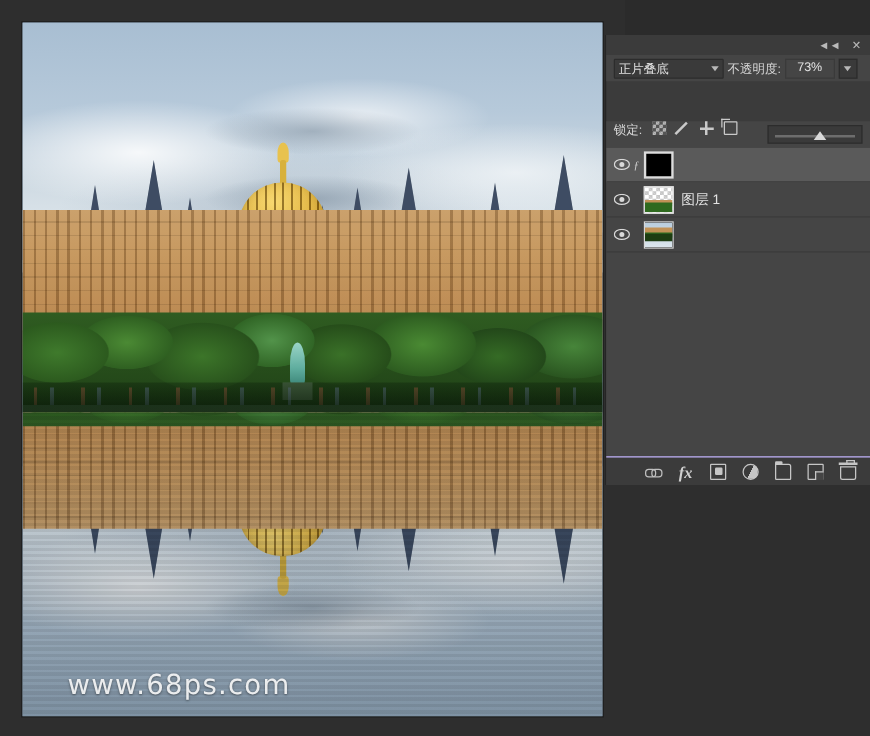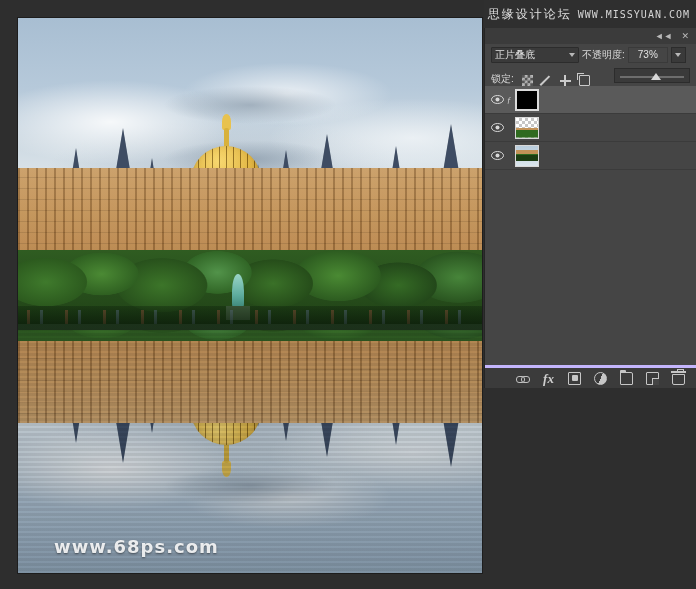--- a/index.html
+++ b/index.html
@@ -138,21 +138,21 @@
   #reflection-tint {
     position:absolute; left:0; top:312px; width:464px; height:243px;
     background: linear-gradient(rgba(20,35,45,.05), rgba(18,30,40,.28));
     pointer-events:none;
   }
 
   
   #canvas-watermark {
     position:absolute; left:36px; top:518px;
     font-family:"DejaVu Sans", sans-serif;
-    font-size:18px; font-weight:bold; letter-spacing:1px;
+    font-size:22px; font-weight:normal; letter-spacing:1px;
     color:rgba(255,255,255,.88);
     text-shadow: 0 1px 2px rgba(0,0,0,.45);
     pointer-events:none; white-space:nowrap;
   }
 
   
   #forum-watermark {
     position:absolute; left:484px; top:0; width:212px; height:28px;
     background:#2f2f2f; color:#cfcfcf;
     display:flex; align-items:center; justify-content:flex-end;
@@ -230,22 +230,22 @@
   #opacity-label { font-size:10px; color:#d8d8d8; white-space:nowrap; }
   #opacity-field {
     width:40px; height:16px; background:#454545; border:1px solid #3a3a3a;
     display:flex; align-items:center; justify-content:center; cursor:text;
   }
   #opacity-value { font-size:10px; color:#e2e2e2; }
   #opacity-caret-box { width:15px;height:16px;background:#3a3a3a;border:1px solid #2c2c2c;
     display:flex;align-items:center;justify-content:center;cursor:pointer; }
 
   #lock-row {
-    height:21px; background:#454545; display:flex; align-items:flex-end;
-    padding:0 6px; gap:8px; flex:0 0 auto; position:relative;
+    height:21px; background:#454545; display:flex; align-items:flex-start;
+    padding:0 6px; gap:8px; flex:0 0 auto; position:relative;margin-top:32px;
   }
   #lock-label { font-size:10px; color:#d8d8d8; }
   .lk { width:11px; height:11px; cursor:pointer; position:relative; }
   .lk-trans { background:
       linear-gradient(45deg,#b9b9b9 25%,transparent 25%,transparent 75%,#b9b9b9 75%) 0 0/5.5px 5.5px,
       linear-gradient(45deg,#b9b9b9 25%,transparent 25%,transparent 75%,#b9b9b9 75%) 2.75px 2.75px/5.5px 5.5px,
       #555; }
   .lk-brush::after{content:"";position:absolute;left:0;bottom:0;width:13px;height:2px;background:#cacaca;transform:rotate(-45deg);transform-origin:left bottom;}
   .lk-move::before{content:"";position:absolute;left:4.5px;top:0;width:2px;height:11px;background:#cacaca;}
   .lk-move::after{content:"";position:absolute;left:0;top:4.5px;width:11px;height:2px;background:#cacaca;}
@@ -296,21 +296,21 @@
     background:
       linear-gradient(#2f6a1f 0 0) 0 100%/100% 38% no-repeat,
       linear-gradient(#c29257 0 0) 0 62%/100% 16% no-repeat,
       transparent;
   }
   .layer-name { flex:1; font-size:11px; color:#e2e2e2; white-space:nowrap; }
   .lock-badge { width:20px; text-align:center; flex:0 0 auto; }
 
   
   #panel-footer {
-    height:23px; background:#3b3b3b; border-top:3px solid #c4b5fd;
+    height:23px; background:#3b3b3b; border-top:1px solid #c4b5fd;
     display:flex; align-items:center; justify-content:flex-end;
     gap:13px; padding-right:11px; flex:0 0 auto;
   }
   .ft { width:13px; height:13px; position:relative; cursor:pointer; color:#c6c6c6; }
   .ft-link::before,.ft-link::after{content:"";position:absolute;top:4px;width:7px;height:5px;
     border:1.3px solid #c0c0c0;border-radius:3px;}
   .ft-link::before{left:0;} .ft-link::after{left:5px;}
   .ft-fx { font-family:"Liberation Serif", serif; font-style:italic; font-weight:bold;
            font-size:13px; line-height:13px; color:#d0d0d0; text-align:center; }
   .ft-mask { border:1.4px solid #c6c6c6; border-radius:1px; }
@@ -400,24 +400,20 @@
         </div>
       </div>
 
       <div id="reflection-tint"></div>
       <div id="ripple-overlay"></div>
 
       <div id="canvas-watermark">www.68ps.com</div>
     </div>
   </div>
 
-  <div id="forum-watermark">
-    <span class="cn">思缘设计论坛</span>
-    <span class="url">WWW.MISSYUAN.COM</span>
-  </div>
 
   <div id="layers-panel">
 
     <div id="panel-titlebar">
       <span class="tb-btn">◄◄</span>
       <span class="tb-btn">✕</span>
     </div>
 
 
 
@@ -465,20 +461,21 @@
         <span class="eye">
           <svg width="13" height="9" viewBox="0 0 13 9">
             <ellipse cx="6.5" cy="4.5" rx="6" ry="4" fill="none" stroke="#d8d8d8" stroke-width="1"></ellipse>
             <circle cx="6.5" cy="4.5" r="2" fill="#d8d8d8"></circle>
           </svg>
         </span>
         <span class="fx-mark"></span>
         <span class="thumb checker">
           <span class="thumb-photo"></span>
         </span>
+        <span class="layer-name">图层 1</span>
         <span class="lock-badge"></span>
       </div>
 
       <div class="layer-row">
         <span class="eye">
           <svg width="13" height="9" viewBox="0 0 13 9">
             <ellipse cx="6.5" cy="4.5" rx="6" ry="4" fill="none" stroke="#d8d8d8" stroke-width="1"></ellipse>
             <circle cx="6.5" cy="4.5" r="2" fill="#d8d8d8"></circle>
           </svg>
         </span>

